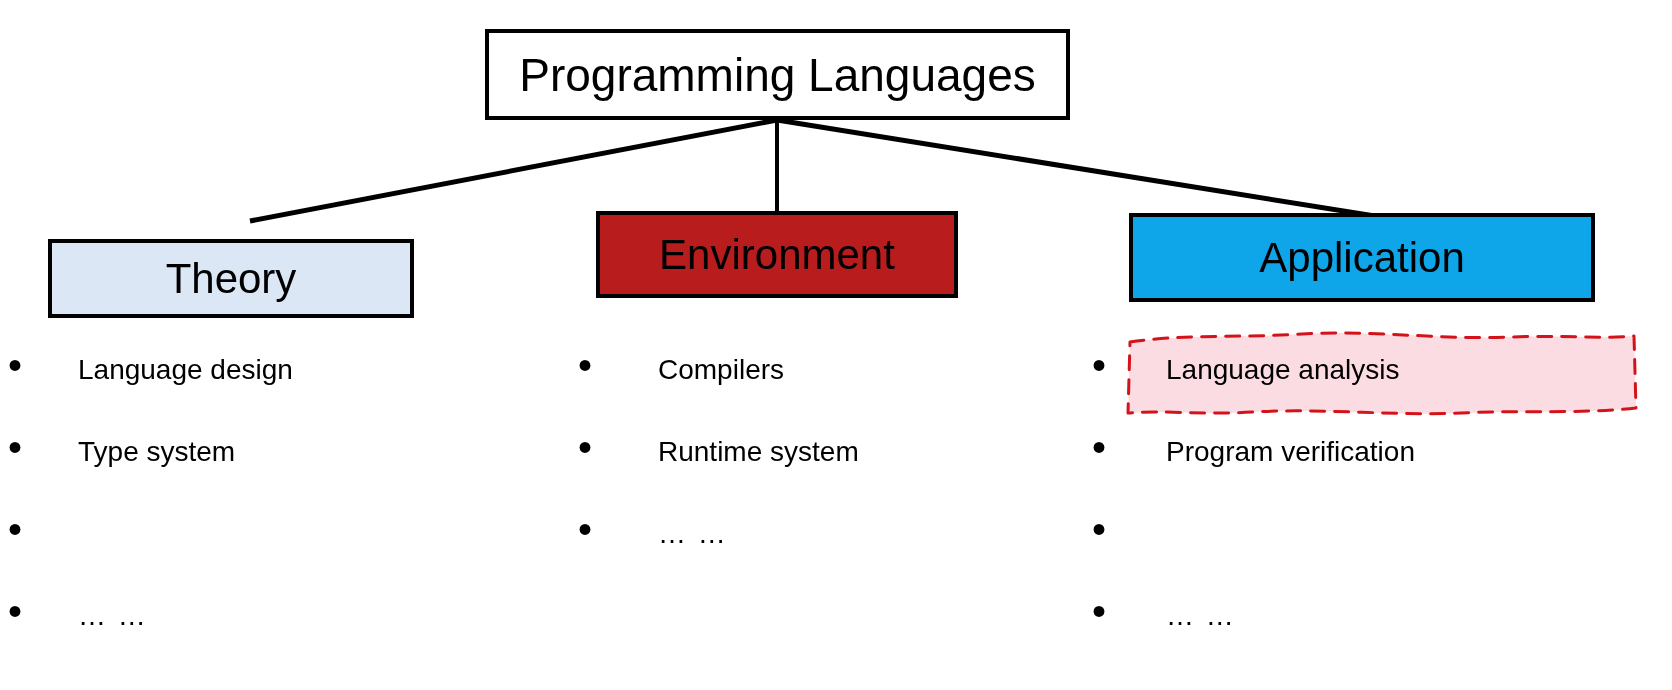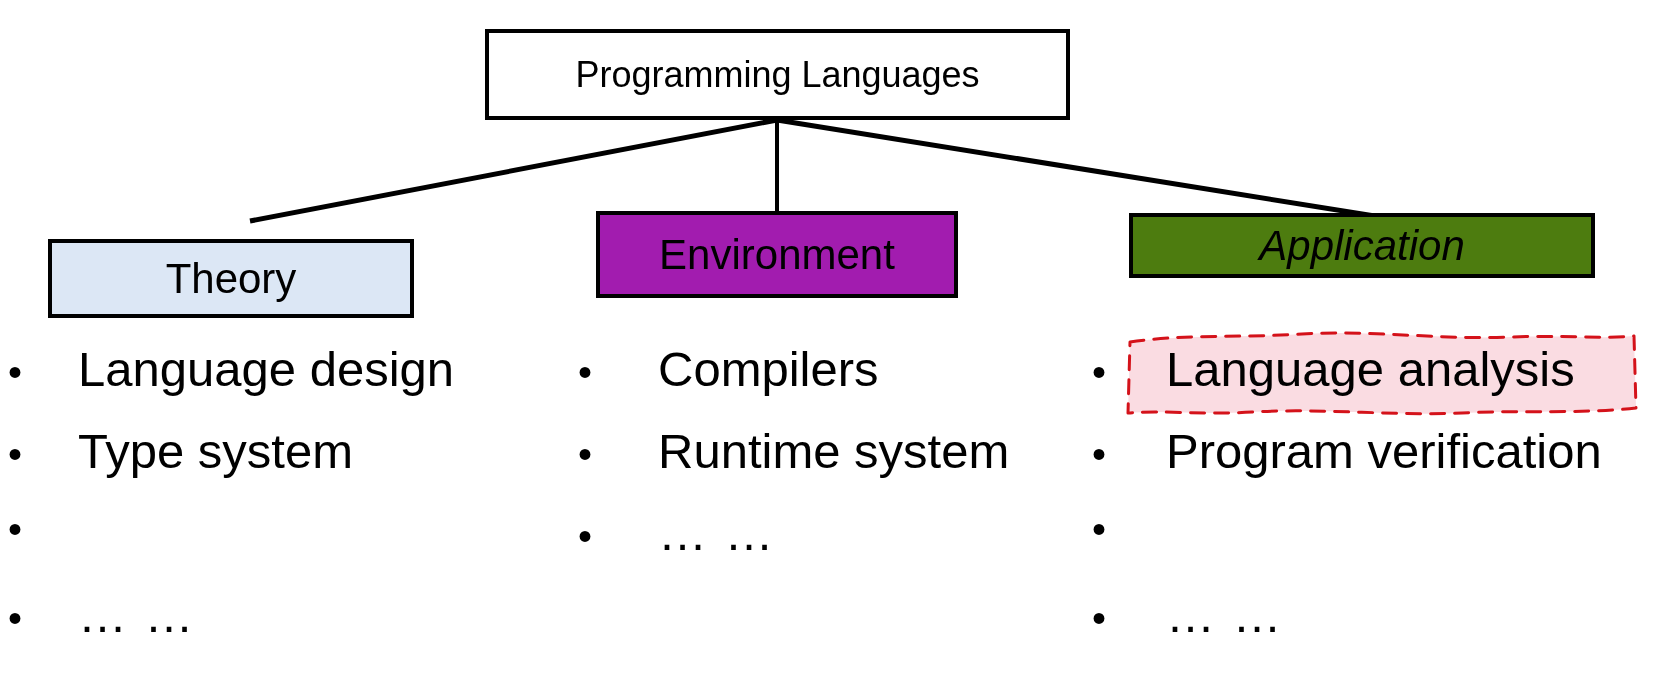--- a/index.html
+++ b/index.html
@@ -42,44 +42,43 @@
     white-space: nowrap;
   }
   #node-root {
     left: 485px;
     top: 29px;
     width: 585px;
     height: 91px;
     background: #ffffff;
     border-width: 4px;
   }
-  #node-root .node-label { font-size: 36px; }
+  #node-root .node-label { font-size: 46px; }
 
   #node-theory {
     left: 48px;
     top: 219px;
     width: 366px;
     height: 79px;
     background: #dce7f5;
     margin-top: 20px;
   }
   #node-environment {
     left: 596px;
     top: 211px;
     width: 362px;
     height: 87px;
-    background: #a21caf;
+    background: #b91c1c;
   }
   #node-application {
     left: 1129px;
     top: 213px;
     width: 466px;
-    height: 65px;
-    background: #4d7c0f;
-    font-style: italic;
+    height: 89px;
+    background: #0ea5e9;
   }
   #node-theory .node-label,
   #node-environment .node-label,
   #node-application .node-label { font-size: 42px; }
 
   
   .column {
     position: absolute;
     z-index: 2;
   }
@@ -99,21 +98,21 @@
     text-align: left;
     font-size: 40px;
     color: #000000;
     line-height: 1;
   }
   #col-theory .bullet-dot      { padding-left: 8px; }
   #col-environment .bullet-dot { padding-left: 18px; }
   #col-application .bullet-dot { padding-left: 22px; }
 
   .bullet-text {
-    font-size: 49px;
+    font-size: 28px;
     color: #000000;
     white-space: nowrap;
     line-height: 1;
   }
   #col-theory .bullet-text      { margin-left: 18px; }
   #col-environment .bullet-text { margin-left: 28px; }
   #col-application .bullet-text { margin-left: 22px; }
 
   .bullet-row.ellipsis .bullet-text { letter-spacing: 2px; }
 

